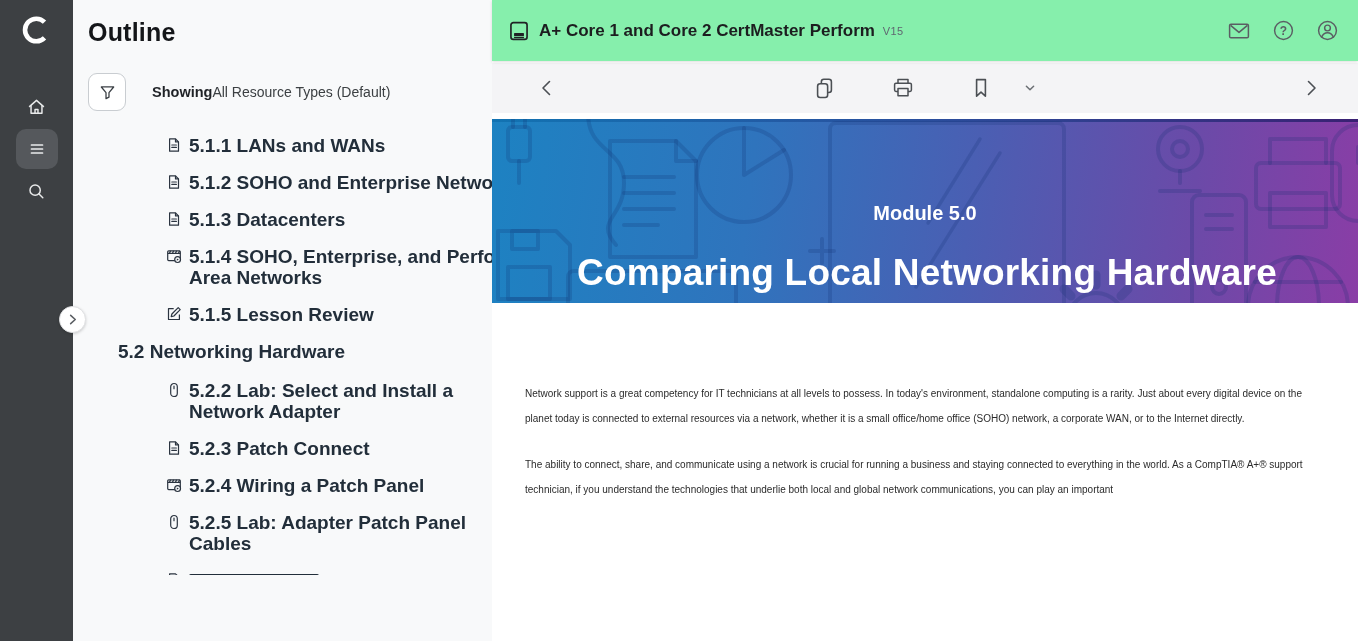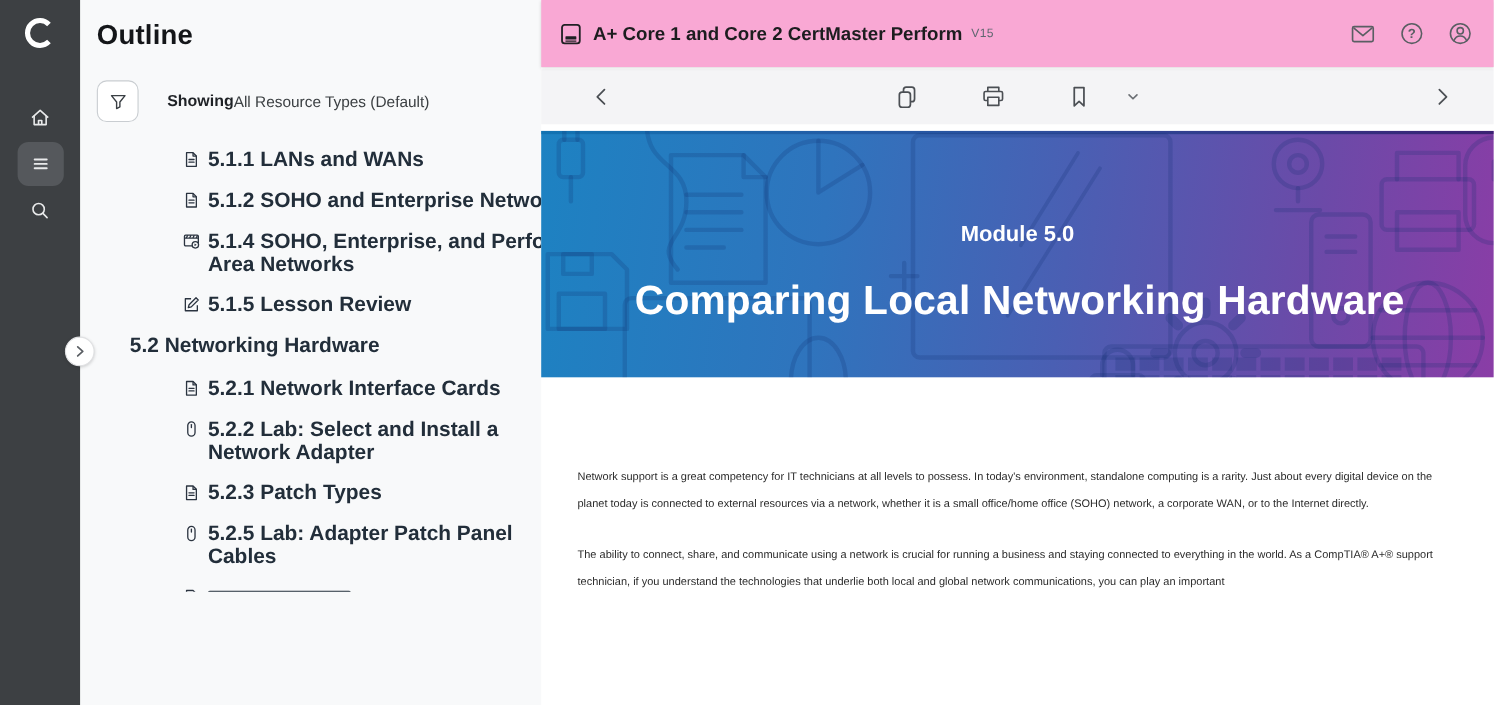--- a/index.html
+++ b/index.html
@@ -56,40 +56,40 @@
   .outline-list li.partial { height:5px; overflow:hidden; margin-bottom:0; }
 
   .scroll-track { position:absolute; right:6px; top:120px; width:8px; height:521px; background:#f0f1f3; border-radius:4px; }
   .scroll-thumb { position:absolute; right:6px; top:424px; width:8px; height:29px; background:#8e9196; border-radius:4px; cursor:grab; }
 
   
   .main { position:absolute; left:492px; top:0; width:866px; height:641px; background:#fff; }
 
   .course-header {
     position:relative; height:61px; display:flex; align-items:center; padding:0 17px 0 16px;
-    background:#f9a8d4; box-shadow:0 1px 3px rgba(0,0,0,.14); z-index:2;
+    background:#86efac; box-shadow:0 1px 3px rgba(0,0,0,.14); z-index:2;
   }
   .course-icon { color:#202124; margin-right:9px; }
   .course-title { font-size:17px; font-weight:700; color:#1c1d1f; }
   .course-version { font-size:11px; font-weight:400; color:#5f6670; margin-left:8px; letter-spacing:.4px; }
   .header-actions { margin-left:auto; display:flex; align-items:center; gap:17px; }
   .hdr-icon-btn { background:none; border:none; cursor:pointer; color:#5a5e63; padding:2px; }
 
   .toolbar {
     position:relative; height:50px; margin-top:2px; background:#f4f4f6;
     display:flex; align-items:center; justify-content:center;
   }
   .tb-btn { background:none; border:none; cursor:pointer; color:#4b4f54; padding:4px; }
   .tb-back { position:absolute; left:42px; }
   .tb-next { position:absolute; right:34px; }
   .tb-center { display:flex; align-items:center; gap:47px; }
   .tb-caret { margin-left:-24px; color:#6b6f74; }
 
   .banner {
-    position:relative; margin-top:6px; height:224px; overflow:hidden;
+    position:relative; margin-top:6px; height:184px; overflow:hidden;
     background:linear-gradient(97deg,#1d82c2 0%, #2f74bd 30%, #4a5fb3 55%, #6b4aa8 80%, #8a3da6 100%);
   }
   .banner::before {
     content:""; position:absolute; left:0; top:0; right:0; height:3px;
     background:linear-gradient(90deg,#1273b2,#2b4f9e,#3a2173);
   }
   .banner-pattern { position:absolute; inset:0; }
   .banner-module { position:absolute; left:0; right:0; top:83px; text-align:center; color:#fff; font-size:20px; font-weight:700; }
   .banner-title { position:absolute; left:4px; right:0; top:133px; text-align:center; color:#fff; font-size:37px; font-weight:700; letter-spacing:.2px; }
 
@@ -180,20 +180,30 @@
             <path d="M3.6 1.8h5.9l3 3v9.4H3.6z"></path>
             <path d="M9.5 1.8v3.1h3"></path>
             <path d="M5.8 8h4.6M5.8 10.4h4.6" stroke-linecap="round"></path>
           </svg>
         </span>
       <span class="lbl">5.1.2 SOHO and Enterprise Networks</span>
     </li>
     <li>
       <span class="ic">
           <svg width="16" height="16" viewBox="0 0 16 16" fill="none" stroke="currentColor" stroke-width="1.2" stroke-linejoin="round">
+            <path d="M3.6 1.8h5.9l3 3v9.4H3.6z"></path>
+            <path d="M9.5 1.8v3.1h3"></path>
+            <path d="M5.8 8h4.6M5.8 10.4h4.6" stroke-linecap="round"></path>
+          </svg>
+        </span>
+      <span class="lbl">5.1.3 Datacenters</span>
+    </li>
+    <li>
+      <span class="ic">
+          <svg width="16" height="16" viewBox="0 0 16 16" fill="none" stroke="currentColor" stroke-width="1.2" stroke-linejoin="round">
             <rect x="1.7" y="2.8" width="12.6" height="9.8" rx="1"></rect>
             <path d="M1.7 5.4h12.6"></path>
             <path d="M4.6 2.8 3.4 5.4M7.6 2.8 6.4 5.4M10.6 2.8 9.4 5.4M13.6 2.8 12.4 5.4"></path>
             <circle cx="11.6" cy="11.6" r="2.9" fill="#f8f9fa"></circle>
             <path d="M10.8 10.4l2 1.2-2 1.2z" fill="currentColor" stroke="none"></path>
           </svg>
         </span>
       <span class="lbl">5.1.4 SOHO, Enterprise, and Perform Area Networks</span>
     </li>
     <li>
@@ -204,45 +214,47 @@
           </svg>
         </span>
       <span class="lbl">5.1.5 Lesson Review</span>
     </li>
     <li class="section">
       <span class="lbl">5.2 Networking Hardware</span>
     </li>
     <li>
       <span class="ic">
           <svg width="16" height="16" viewBox="0 0 16 16" fill="none" stroke="currentColor" stroke-width="1.2" stroke-linejoin="round">
+            <rect x="4.7" y="1.5" width="6.6" height="13" rx="3.3"></rect>
+            <path d="M8 4v2.7" stroke-linecap="round"></path>
+          </svg>
+        </span>
+      <span class="lbl">5.2.2 Lab: Select and Install a Network Adapter</span>
+    </li>
+    <li>
+      <span class="ic">
+          <svg width="16" height="16" viewBox="0 0 16 16" fill="none" stroke="currentColor" stroke-width="1.2" stroke-linejoin="round">
             <path d="M3.6 1.8h5.9l3 3v9.4H3.6z"></path>
             <path d="M9.5 1.8v3.1h3"></path>
             <path d="M5.8 8h4.6M5.8 10.4h4.6" stroke-linecap="round"></path>
           </svg>
         </span>
-      <span class="lbl">5.2.1 Network Interface Cards</span>
-    </li>
-    <li>
-      <span class="ic">
-          <svg width="16" height="16" viewBox="0 0 16 16" fill="none" stroke="currentColor" stroke-width="1.2" stroke-linejoin="round">
-            <rect x="4.7" y="1.5" width="6.6" height="13" rx="3.3"></rect>
-            <path d="M8 4v2.7" stroke-linecap="round"></path>
-          </svg>
-        </span>
-      <span class="lbl">5.2.2 Lab: Select and Install a Network Adapter</span>
-    </li>
-    <li>
-      <span class="ic">
-          <svg width="16" height="16" viewBox="0 0 16 16" fill="none" stroke="currentColor" stroke-width="1.2" stroke-linejoin="round">
-            <path d="M3.6 1.8h5.9l3 3v9.4H3.6z"></path>
-            <path d="M9.5 1.8v3.1h3"></path>
-            <path d="M5.8 8h4.6M5.8 10.4h4.6" stroke-linecap="round"></path>
-          </svg>
-        </span>
-      <span class="lbl">5.2.3 Patch Types</span>
+      <span class="lbl">5.2.3 Patch Connect</span>
+    </li>
+    <li>
+      <span class="ic">
+          <svg width="16" height="16" viewBox="0 0 16 16" fill="none" stroke="currentColor" stroke-width="1.2" stroke-linejoin="round">
+            <rect x="1.7" y="2.8" width="12.6" height="9.8" rx="1"></rect>
+            <path d="M1.7 5.4h12.6"></path>
+            <path d="M4.6 2.8 3.4 5.4M7.6 2.8 6.4 5.4M10.6 2.8 9.4 5.4M13.6 2.8 12.4 5.4"></path>
+            <circle cx="11.6" cy="11.6" r="2.9" fill="#f8f9fa"></circle>
+            <path d="M10.8 10.4l2 1.2-2 1.2z" fill="currentColor" stroke="none"></path>
+          </svg>
+        </span>
+      <span class="lbl">5.2.4 Wiring a Patch Panel</span>
     </li>
     <li>
       <span class="ic">
           <svg width="16" height="16" viewBox="0 0 16 16" fill="none" stroke="currentColor" stroke-width="1.2" stroke-linejoin="round">
             <rect x="4.7" y="1.5" width="6.6" height="13" rx="3.3"></rect>
             <path d="M8 4v2.7" stroke-linecap="round"></path>
           </svg>
         </span>
       <span class="lbl">5.2.5 Lab: Adapter Patch Panel Cables</span>
     </li>

